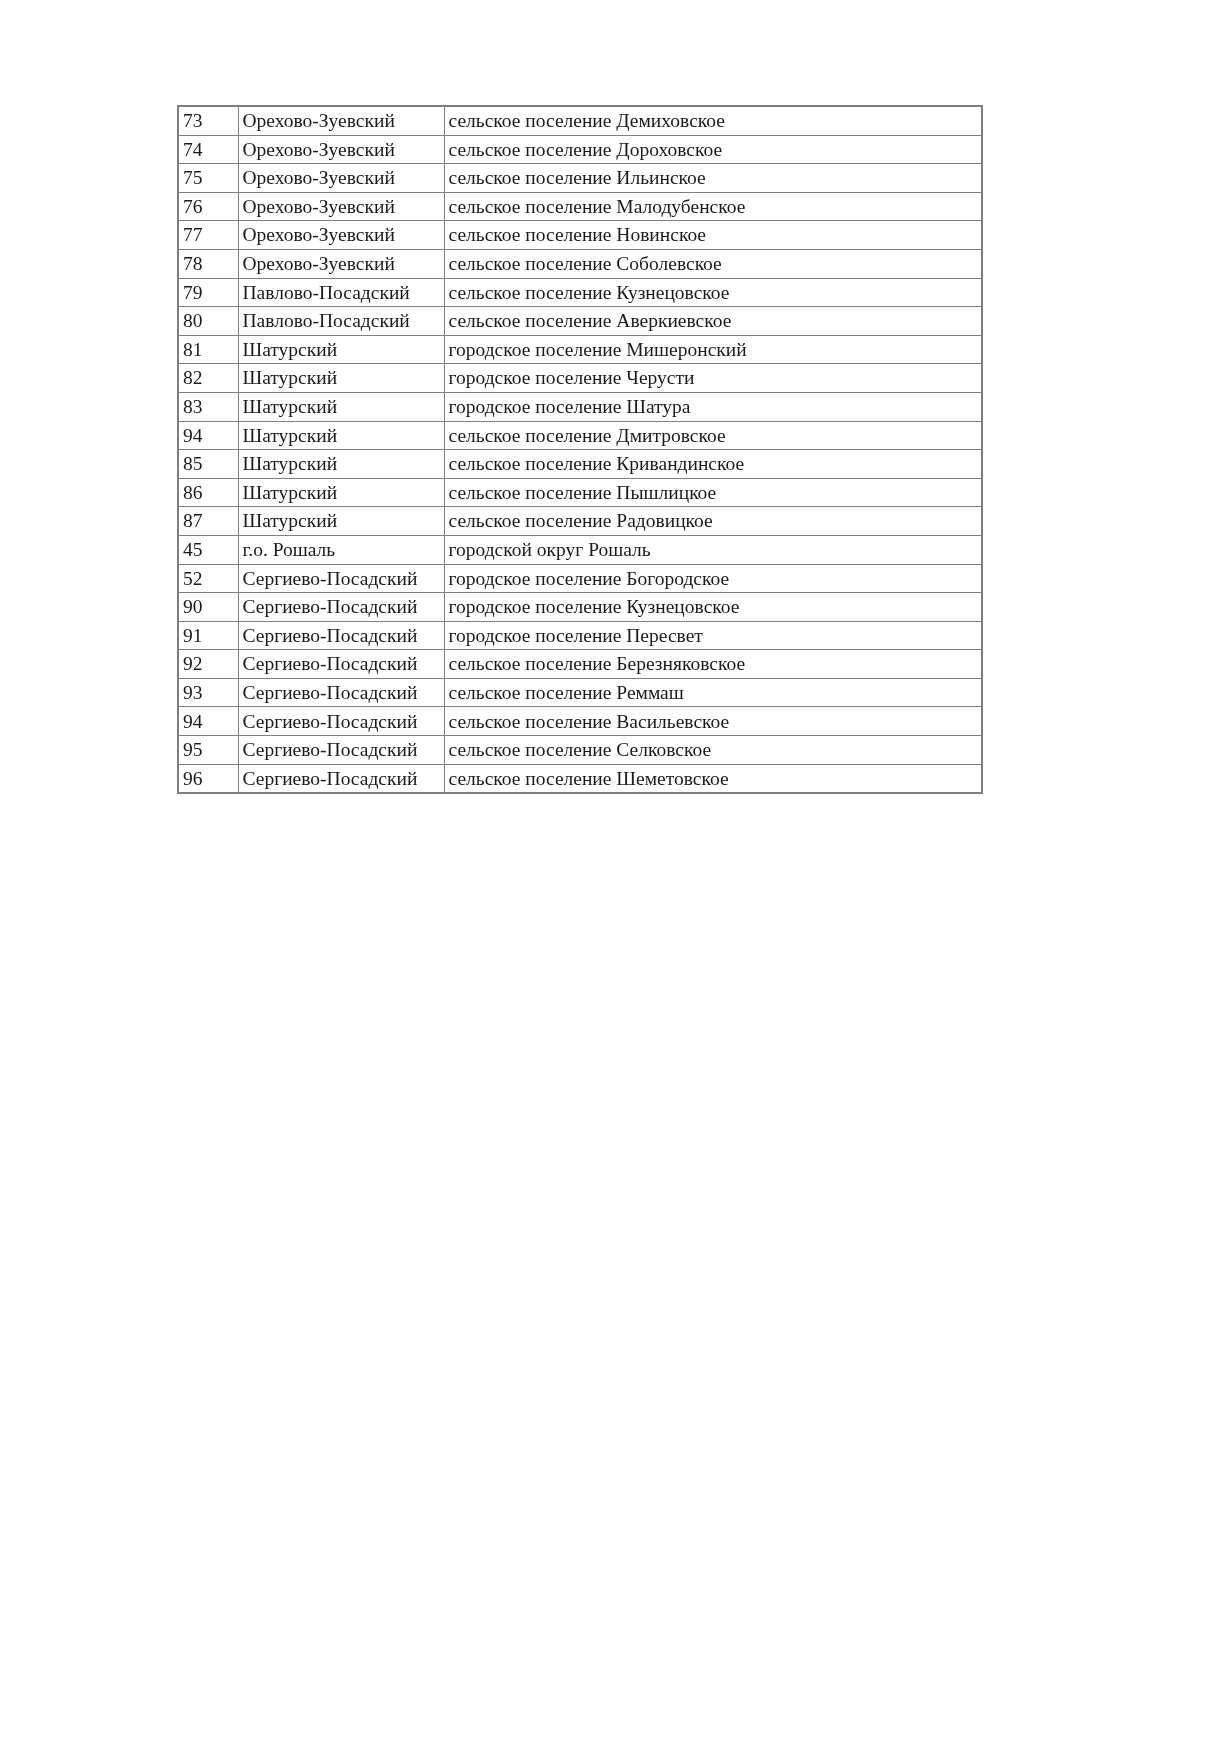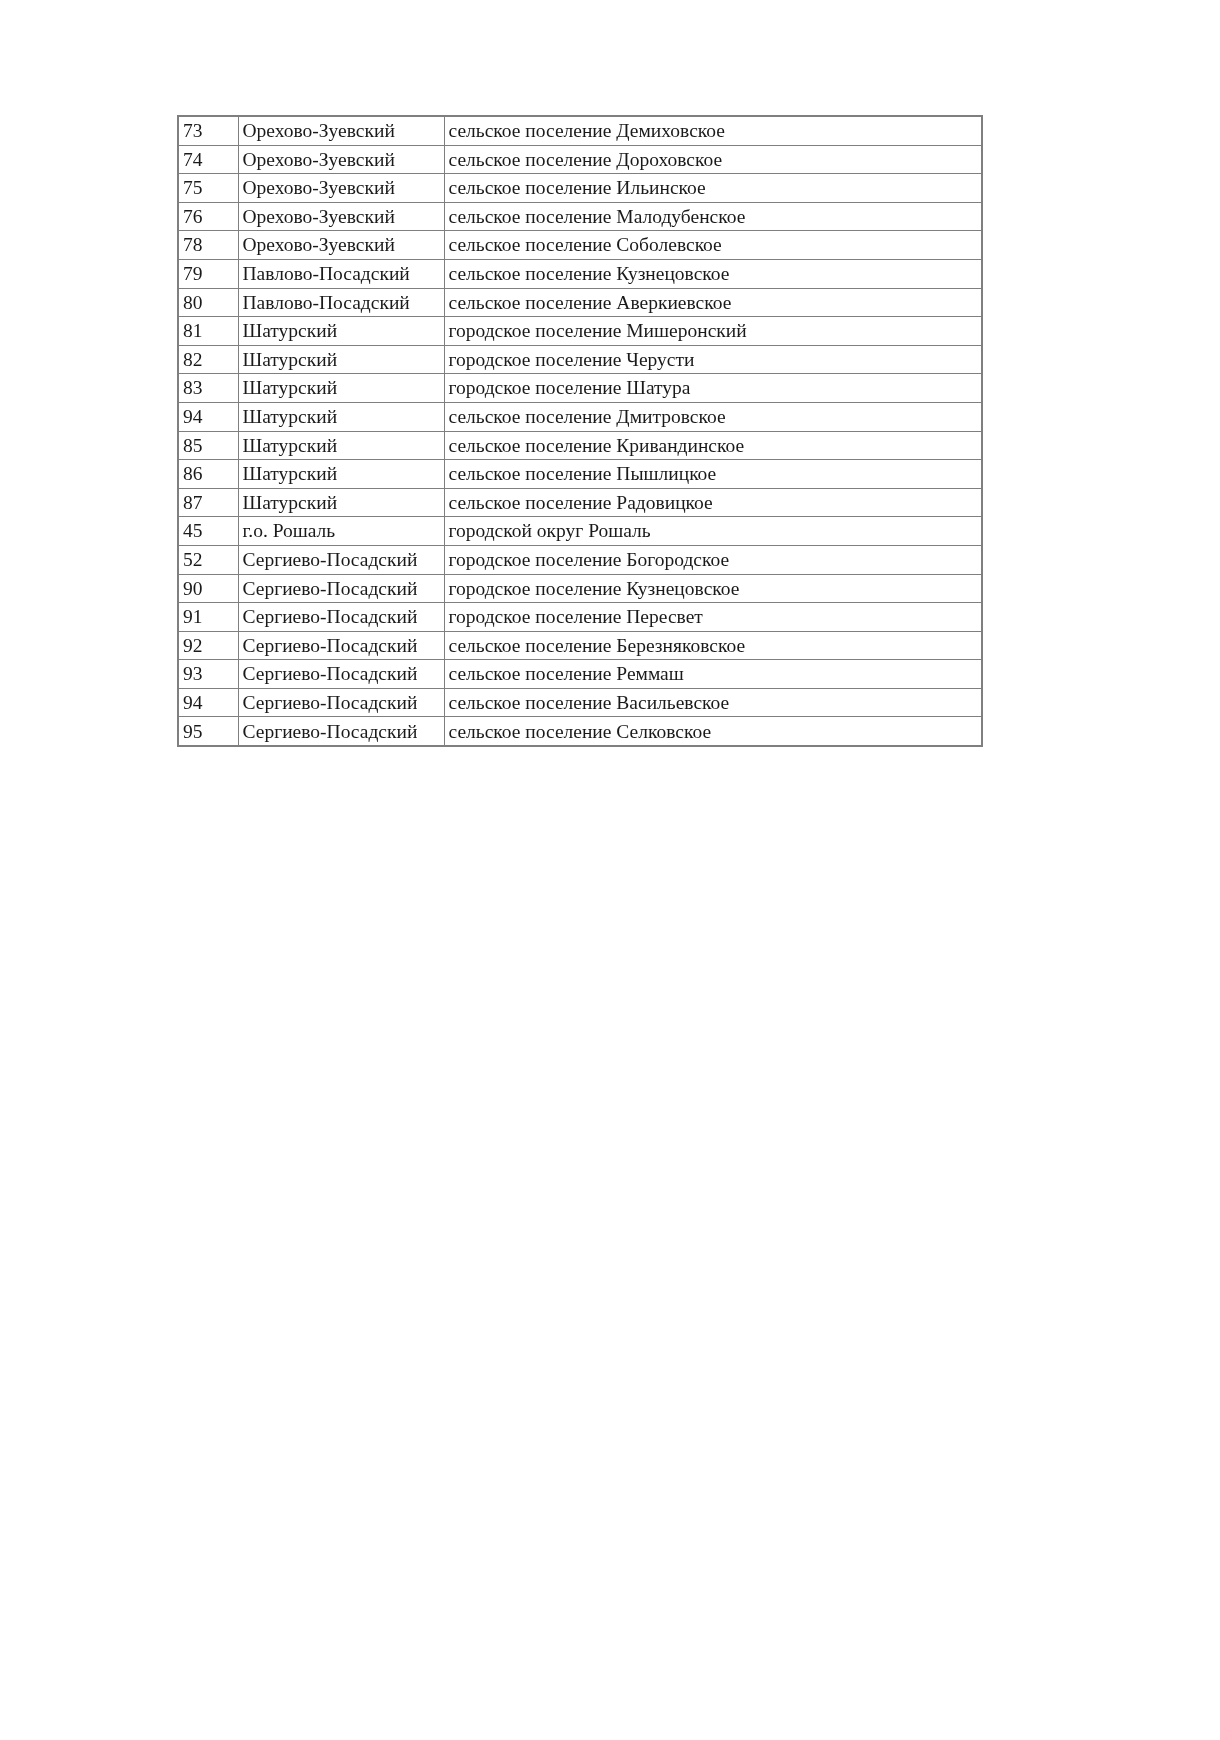--- a/index.html
+++ b/index.html
@@ -10,21 +10,21 @@
   body {
     position: relative;
     width: 1220px;
     height: 1740px;
     font-family: "Liberation Serif", serif;
     color: #1a1a1a;
   }
   .doc-table {
     position: absolute;
     left: 177px;
-    top: 115px;
+    top: 105px;
     width: 804px;
     border-collapse: collapse;
     table-layout: fixed;
     border: 2px solid #7f7f7f;
   }
   .doc-table td {
     border: 1px solid #7f7f7f;
     height: 27.6px;
     padding: 0 3px 0 4px;
     font-size: 19.5px;
@@ -59,20 +59,25 @@
       </tr>
       <tr>
         <td>75</td>
         <td>Орехово-Зуевский</td>
         <td>сельское поселение Ильинское</td>
       </tr>
       <tr>
         <td>76</td>
         <td>Орехово-Зуевский</td>
         <td>сельское поселение Малодубенское</td>
+      </tr>
+      <tr>
+        <td>77</td>
+        <td>Орехово-Зуевский</td>
+        <td>сельское поселение Новинское</td>
       </tr>
       <tr>
         <td>78</td>
         <td>Орехово-Зуевский</td>
         <td>сельское поселение Соболевское</td>
       </tr>
       <tr>
         <td>79</td>
         <td>Павлово-Посадский</td>
         <td>сельское поселение Кузнецовское</td>
@@ -150,14 +155,19 @@
       <tr>
         <td>94</td>
         <td>Сергиево-Посадский</td>
         <td>сельское поселение Васильевское</td>
       </tr>
       <tr>
         <td>95</td>
         <td>Сергиево-Посадский</td>
         <td>сельское поселение Селковское</td>
       </tr>
+      <tr>
+        <td>96</td>
+        <td>Сергиево-Посадский</td>
+        <td>сельское поселение Шеметовское</td>
+      </tr>
     </tbody>
 </table>
 
 </body></html>

